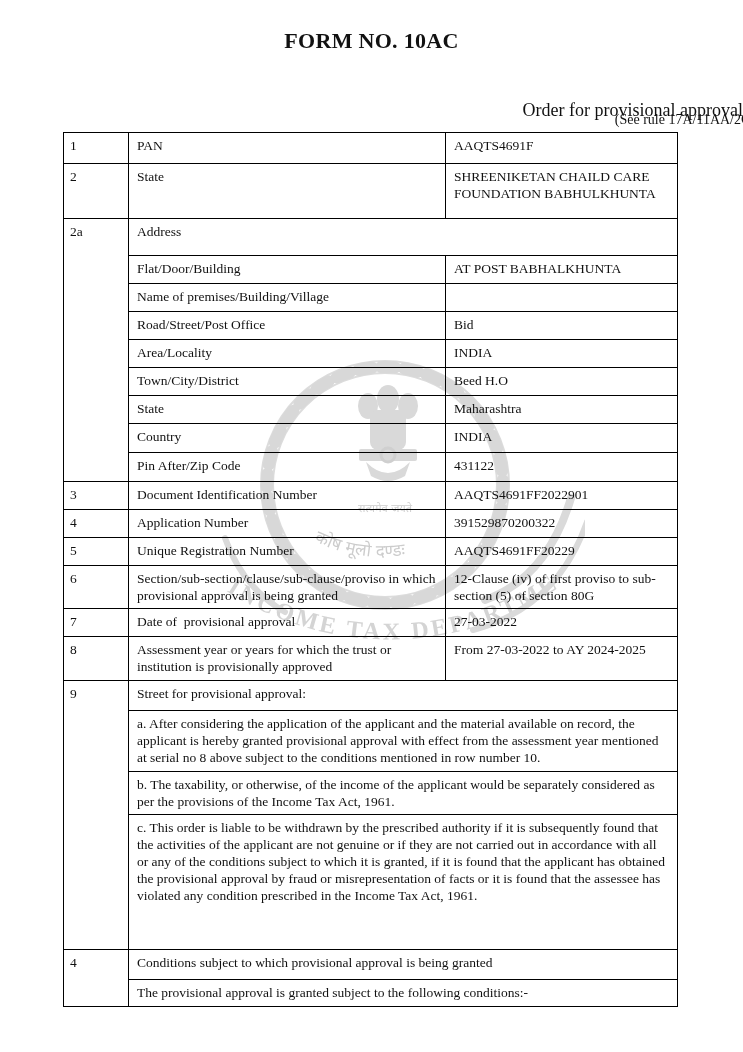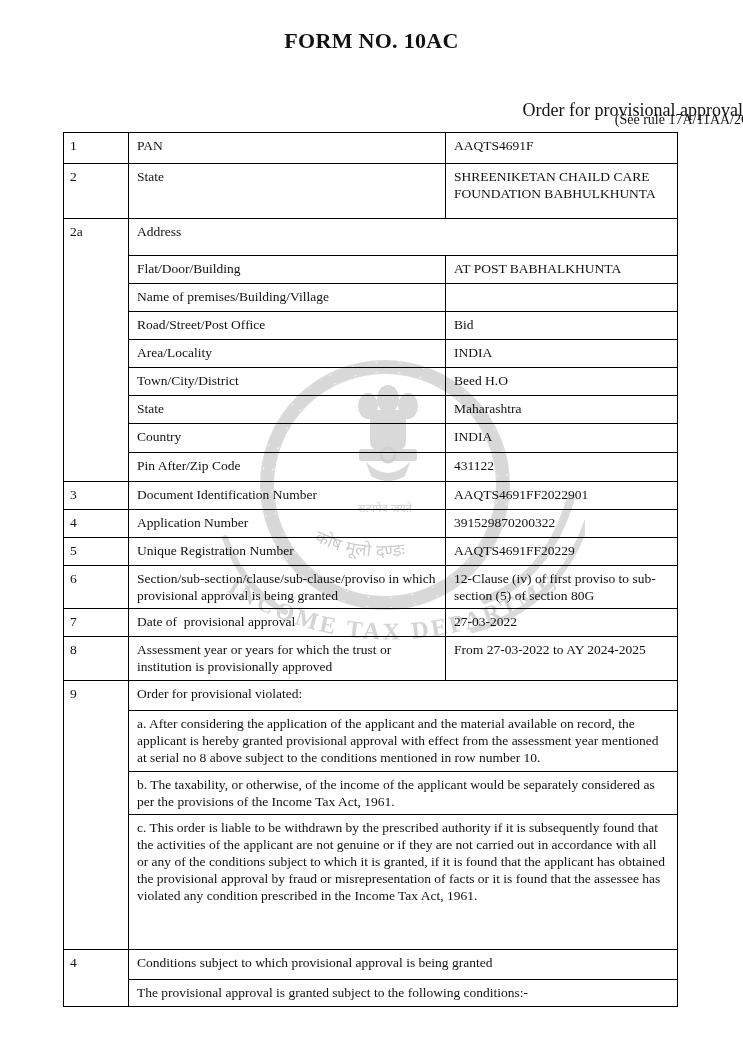--- a/index.html
+++ b/index.html
@@ -190,21 +190,21 @@
         <td>Date of  provisional approval</td>
         <td>27-03-2022</td>
       </tr>
       <tr style="height:44px">
         <td class="sn">8</td>
         <td>Assessment year or years for which the trust or institution is provisionally approved</td>
         <td>From 27-03-2022 to AY 2024-2025</td>
       </tr>
       <tr style="height:30px">
         <td class="sn" rowspan="4">9</td>
-        <td colspan="2">Order for provisional violated:</td>
+        <td colspan="2">Street for provisional approval:</td>
       </tr>
       <tr style="height:61px">
         <td colspan="2">a. After considering the application of the applicant and the material available on record, the applicant is hereby granted provisional approval with effect from the assessment year mentioned at serial no 8 above subject to the conditions mentioned in row number 10.</td>
       </tr>
       <tr style="height:43px">
         <td colspan="2">b. The taxability, or otherwise, of the income of the applicant would be separately considered as per the provisions of the Income Tax Act, 1961.</td>
       </tr>
       <tr style="height:135px">
         <td colspan="2">c. This order is liable to be withdrawn by the prescribed authority if it is subsequently found that the activities of the applicant are not genuine or if they are not carried out in accordance with all or any of the conditions subject to which it is granted, if it is found that the applicant has obtained the provisional approval by fraud or misrepresentation of facts or it is found that the assessee has violated any condition prescribed in the Income Tax Act, 1961.</td>
       </tr>

